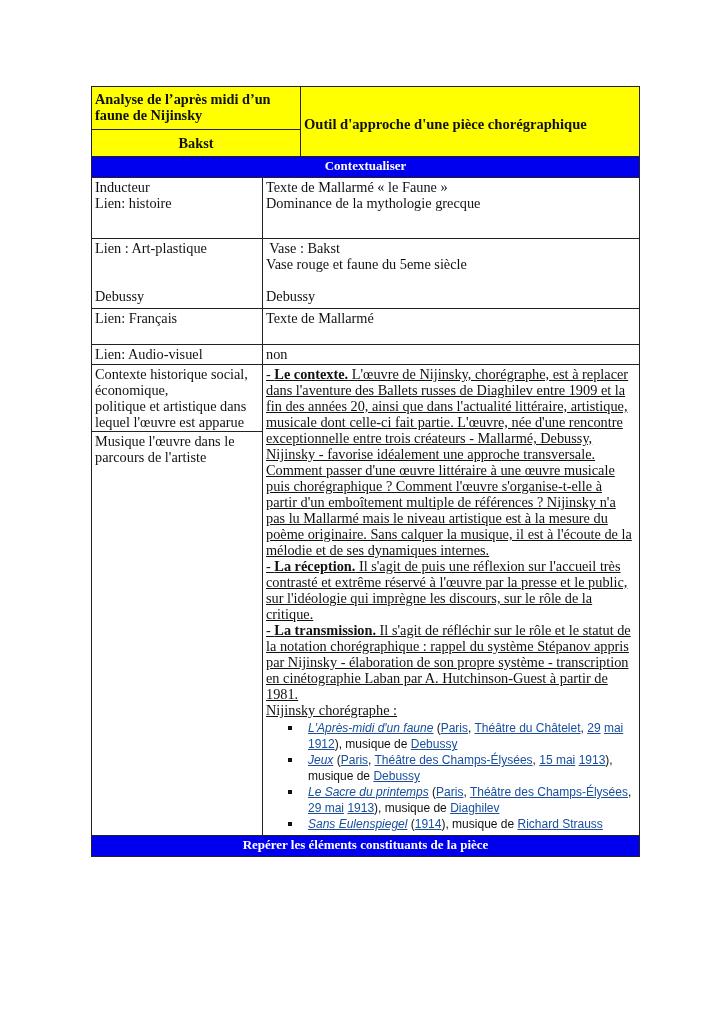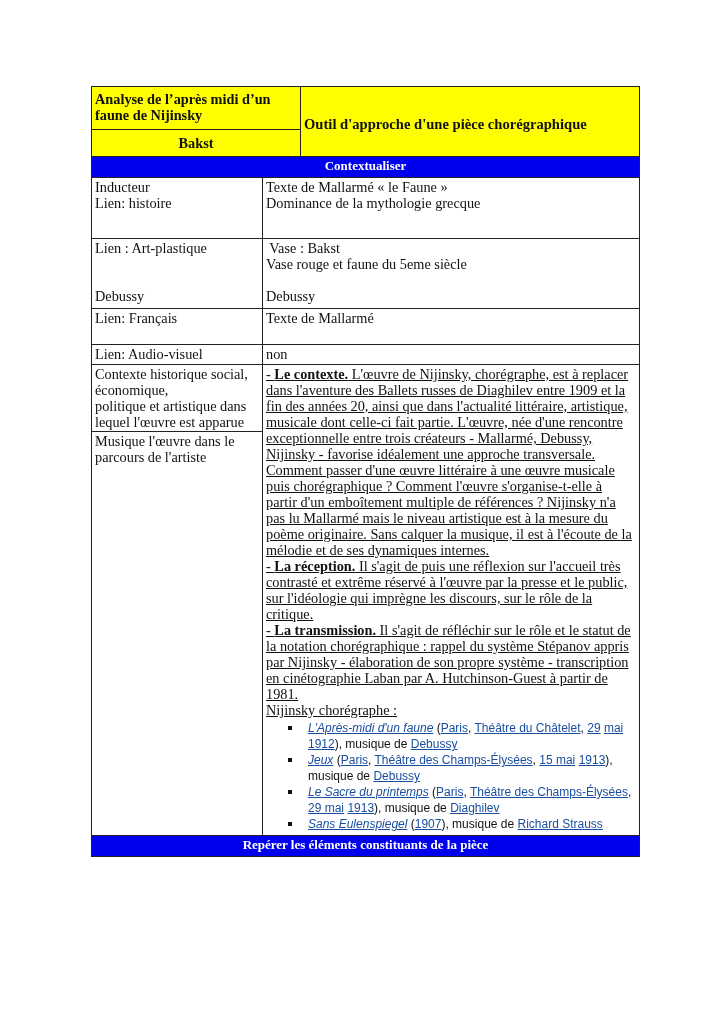--- a/index.html
+++ b/index.html
@@ -132,21 +132,21 @@
       <td colspan="2" class="prose">
         <p><span>- </span><span class="bold">Le contexte.</span><span> L'œuvre de Nijinsky, chorégraphe, est à replacer dans l'aventure des Ballets russes de Diaghilev entre 1909 et la fin des années 20, ainsi que dans l'actualité littéraire, artistique, musicale dont celle-ci fait partie. L'œuvre, née d'une rencontre exceptionnelle entre trois créateurs - Mallarmé, Debussy, Nijinsky - favorise idéalement une approche transversale. Comment passer d'une œuvre littéraire à une œuvre musicale puis chorégraphique ? Comment l'œuvre s'organise-t-elle à partir d'un emboîtement multiple de références ? Nijinsky n'a pas lu Mallarmé mais le niveau artistique est à la mesure du poème originaire. Sans calquer la musique, il est à l'écoute de la mélodie et de ses dynamiques internes.</span></p>
         <p><span>- </span><span class="bold">La réception.</span><span> Il s'agit de puis une réflexion sur l'accueil très contrasté et extrême réservé à l'œuvre par la presse et le public, sur l'idéologie qui imprègne les discours, sur le rôle de la critique.</span></p>
         <p><span>- </span><span class="bold">La transmission.</span><span> Il s'agit de réfléchir sur le rôle et le statut de la notation chorégraphique : rappel du système Stépanov appris par Nijinsky - élaboration de son propre système - transcription en cinétographie Laban par A. Hutchinson-Guest à partir de 1981.</span></p>
 
         <p class="works-intro">Nijinsky chorégraphe :</p>
         <ul class="works">
           <li><span class="bullet"></span><a class="lnk it" href="#">L'Après-midi d'un faune</a> (<a class="lnk" href="#">Paris</a>, <a class="lnk" href="#">Théâtre du Châtelet</a>, <a class="lnk" href="#">29</a> <a class="lnk" href="#">mai</a> <a class="lnk" href="#">1912</a><span>), musique de </span><a class="lnk" href="#">Debussy</a></li>
           <li><span class="bullet"></span><a class="lnk it" href="#">Jeux</a> (<a class="lnk" href="#">Paris</a>, <a class="lnk" href="#">Théâtre des Champs-Élysées</a>, <a class="lnk" href="#">15 mai</a> <a class="lnk" href="#">1913</a><span>), musique de </span><a class="lnk" href="#">Debussy</a></li>
           <li><span class="bullet"></span><a class="lnk it" href="#">Le Sacre du printemps</a> (<a class="lnk" href="#">Paris</a>, <a class="lnk" href="#">Théâtre des Champs-Élysées</a>, <a class="lnk" href="#">29 mai</a> <a class="lnk" href="#">1913</a><span>), musique de </span><a class="lnk" href="#">Diaghilev</a></li>
-          <li><span class="bullet"></span><a class="lnk it" href="#">Sans Eulenspiegel</a> (<a class="lnk" href="#">1907</a><span>), musique de </span><a class="lnk" href="#">Richard Strauss</a></li>
+          <li><span class="bullet"></span><a class="lnk it" href="#">Sans Eulenspiegel</a> (<a class="lnk" href="#">1914</a><span>), musique de </span><a class="lnk" href="#">Richard Strauss</a></li>
         </ul>
       </td>
     </tr>
 
     <tr>
       <td colspan="3" class="band">Repérer les éléments constituants de la pièce</td>
     </tr>
   </tbody>
     </table>
 </div>

